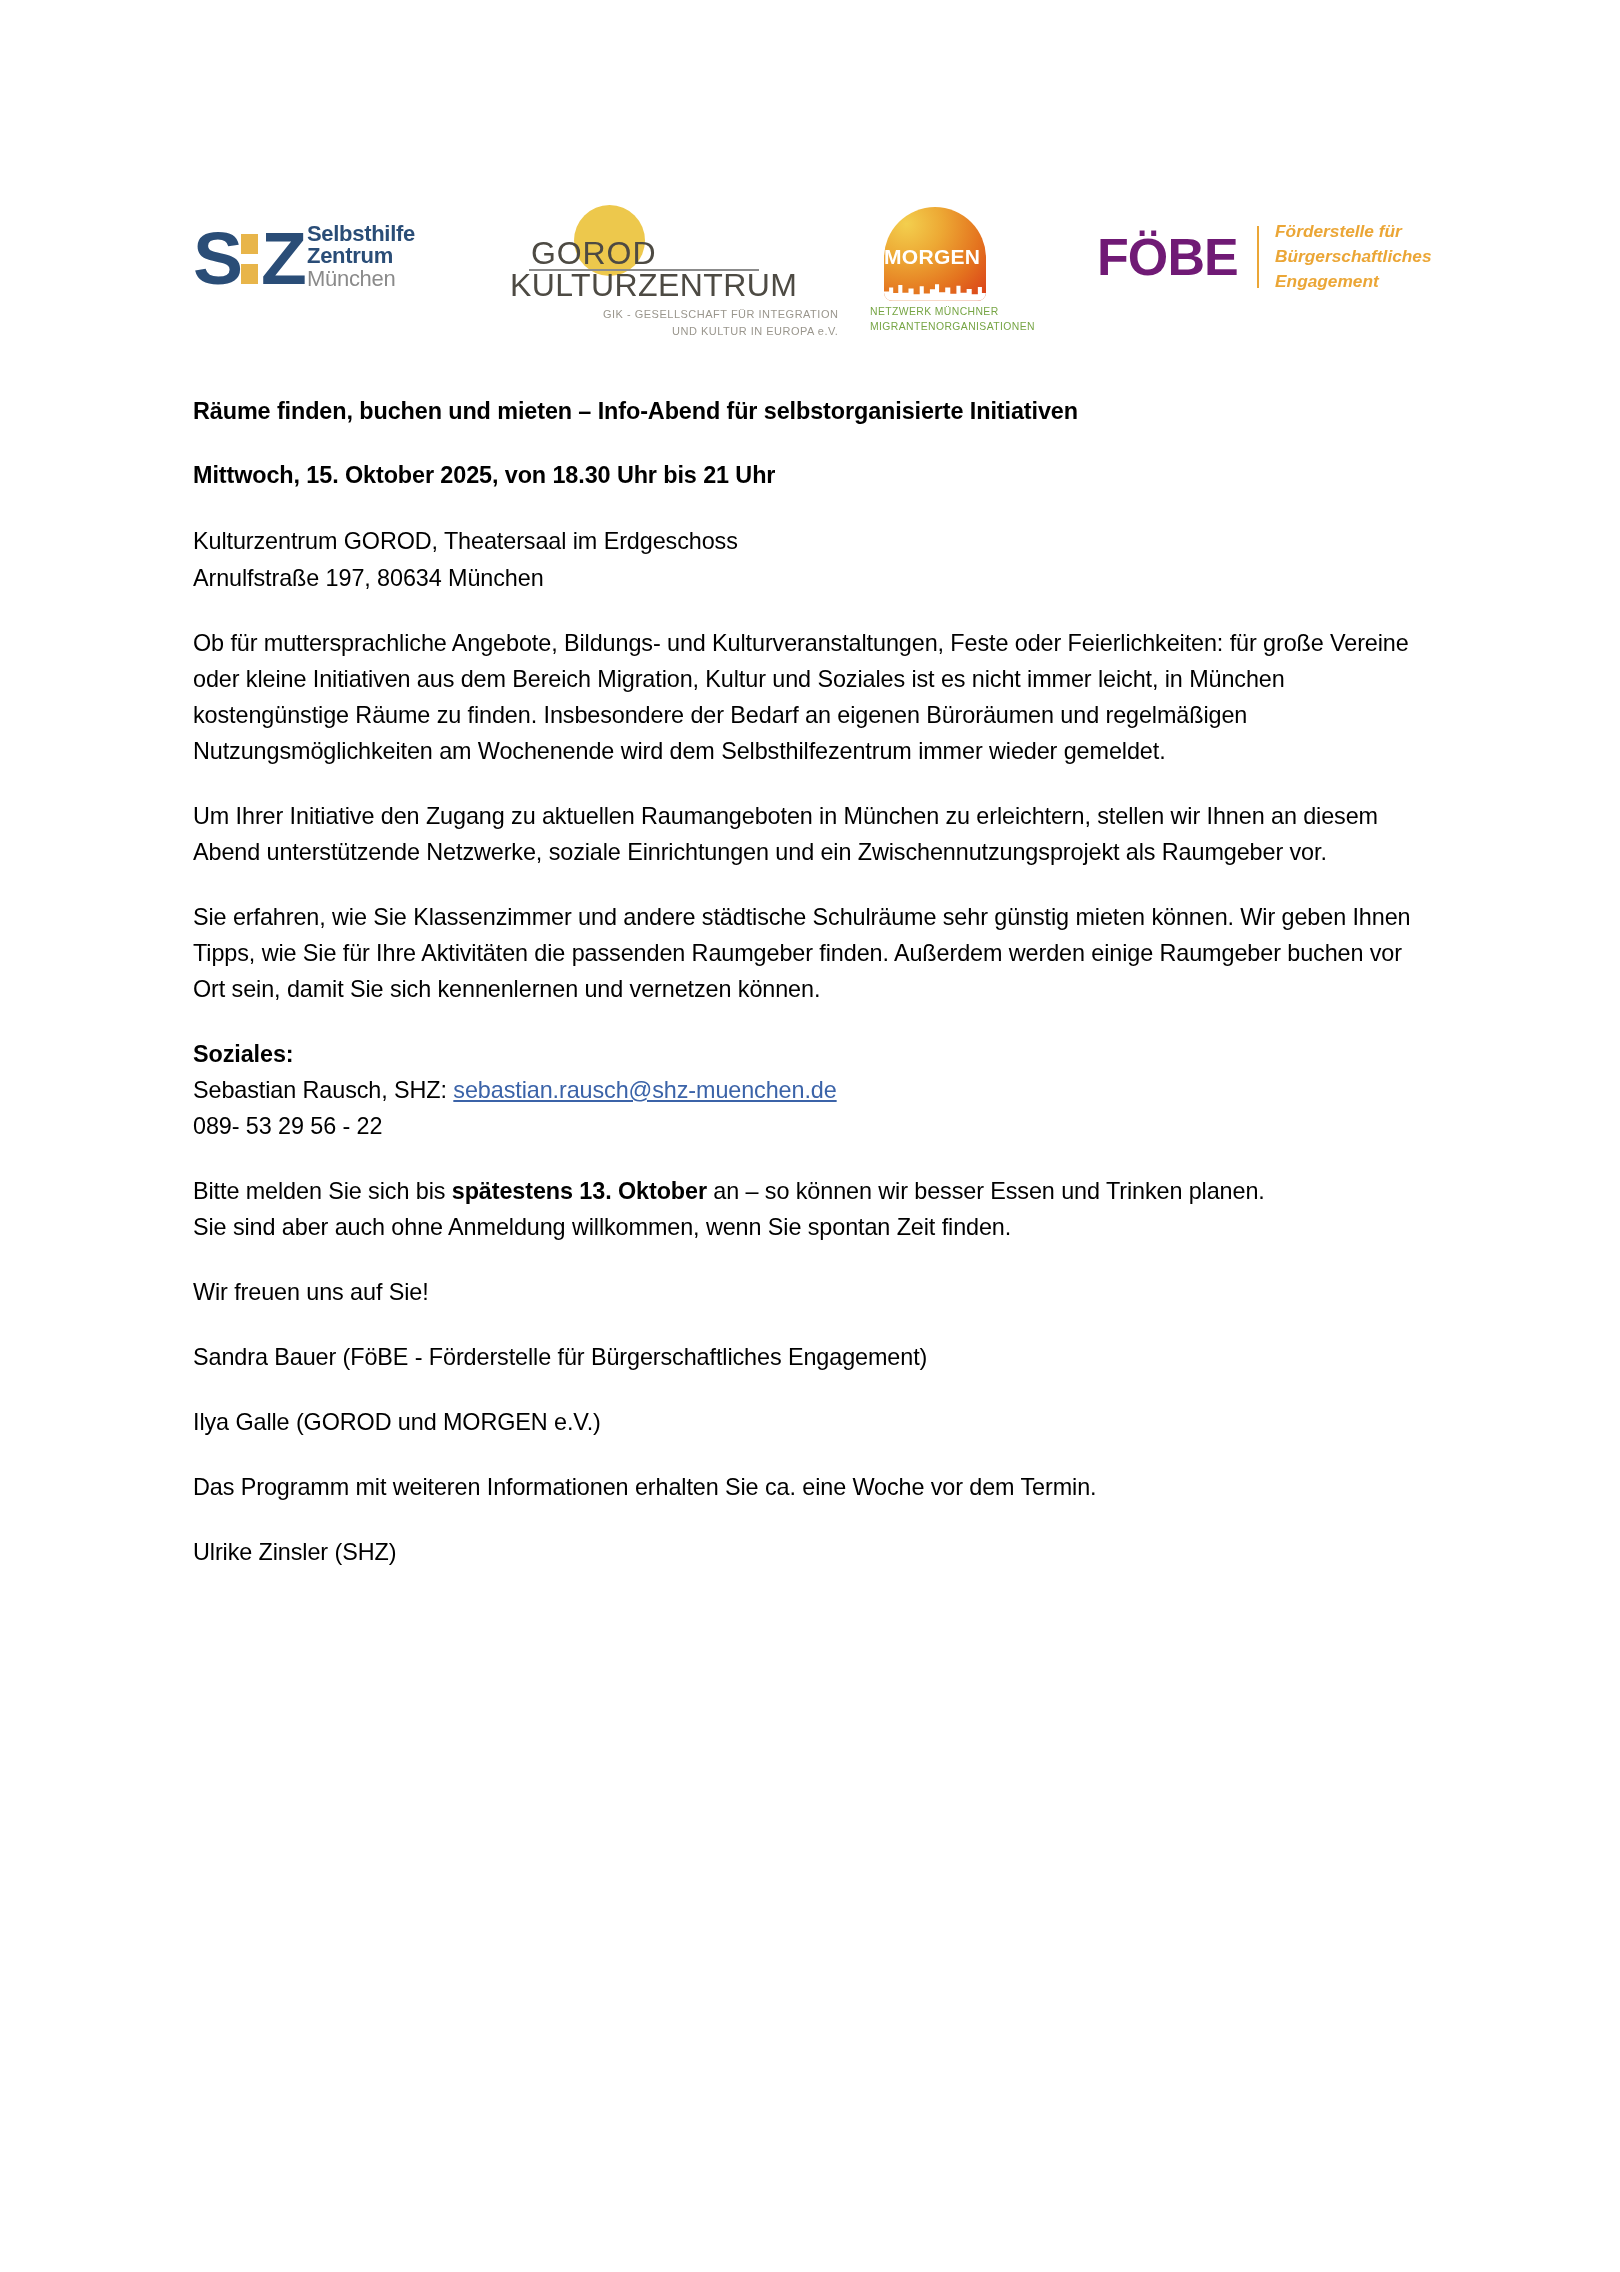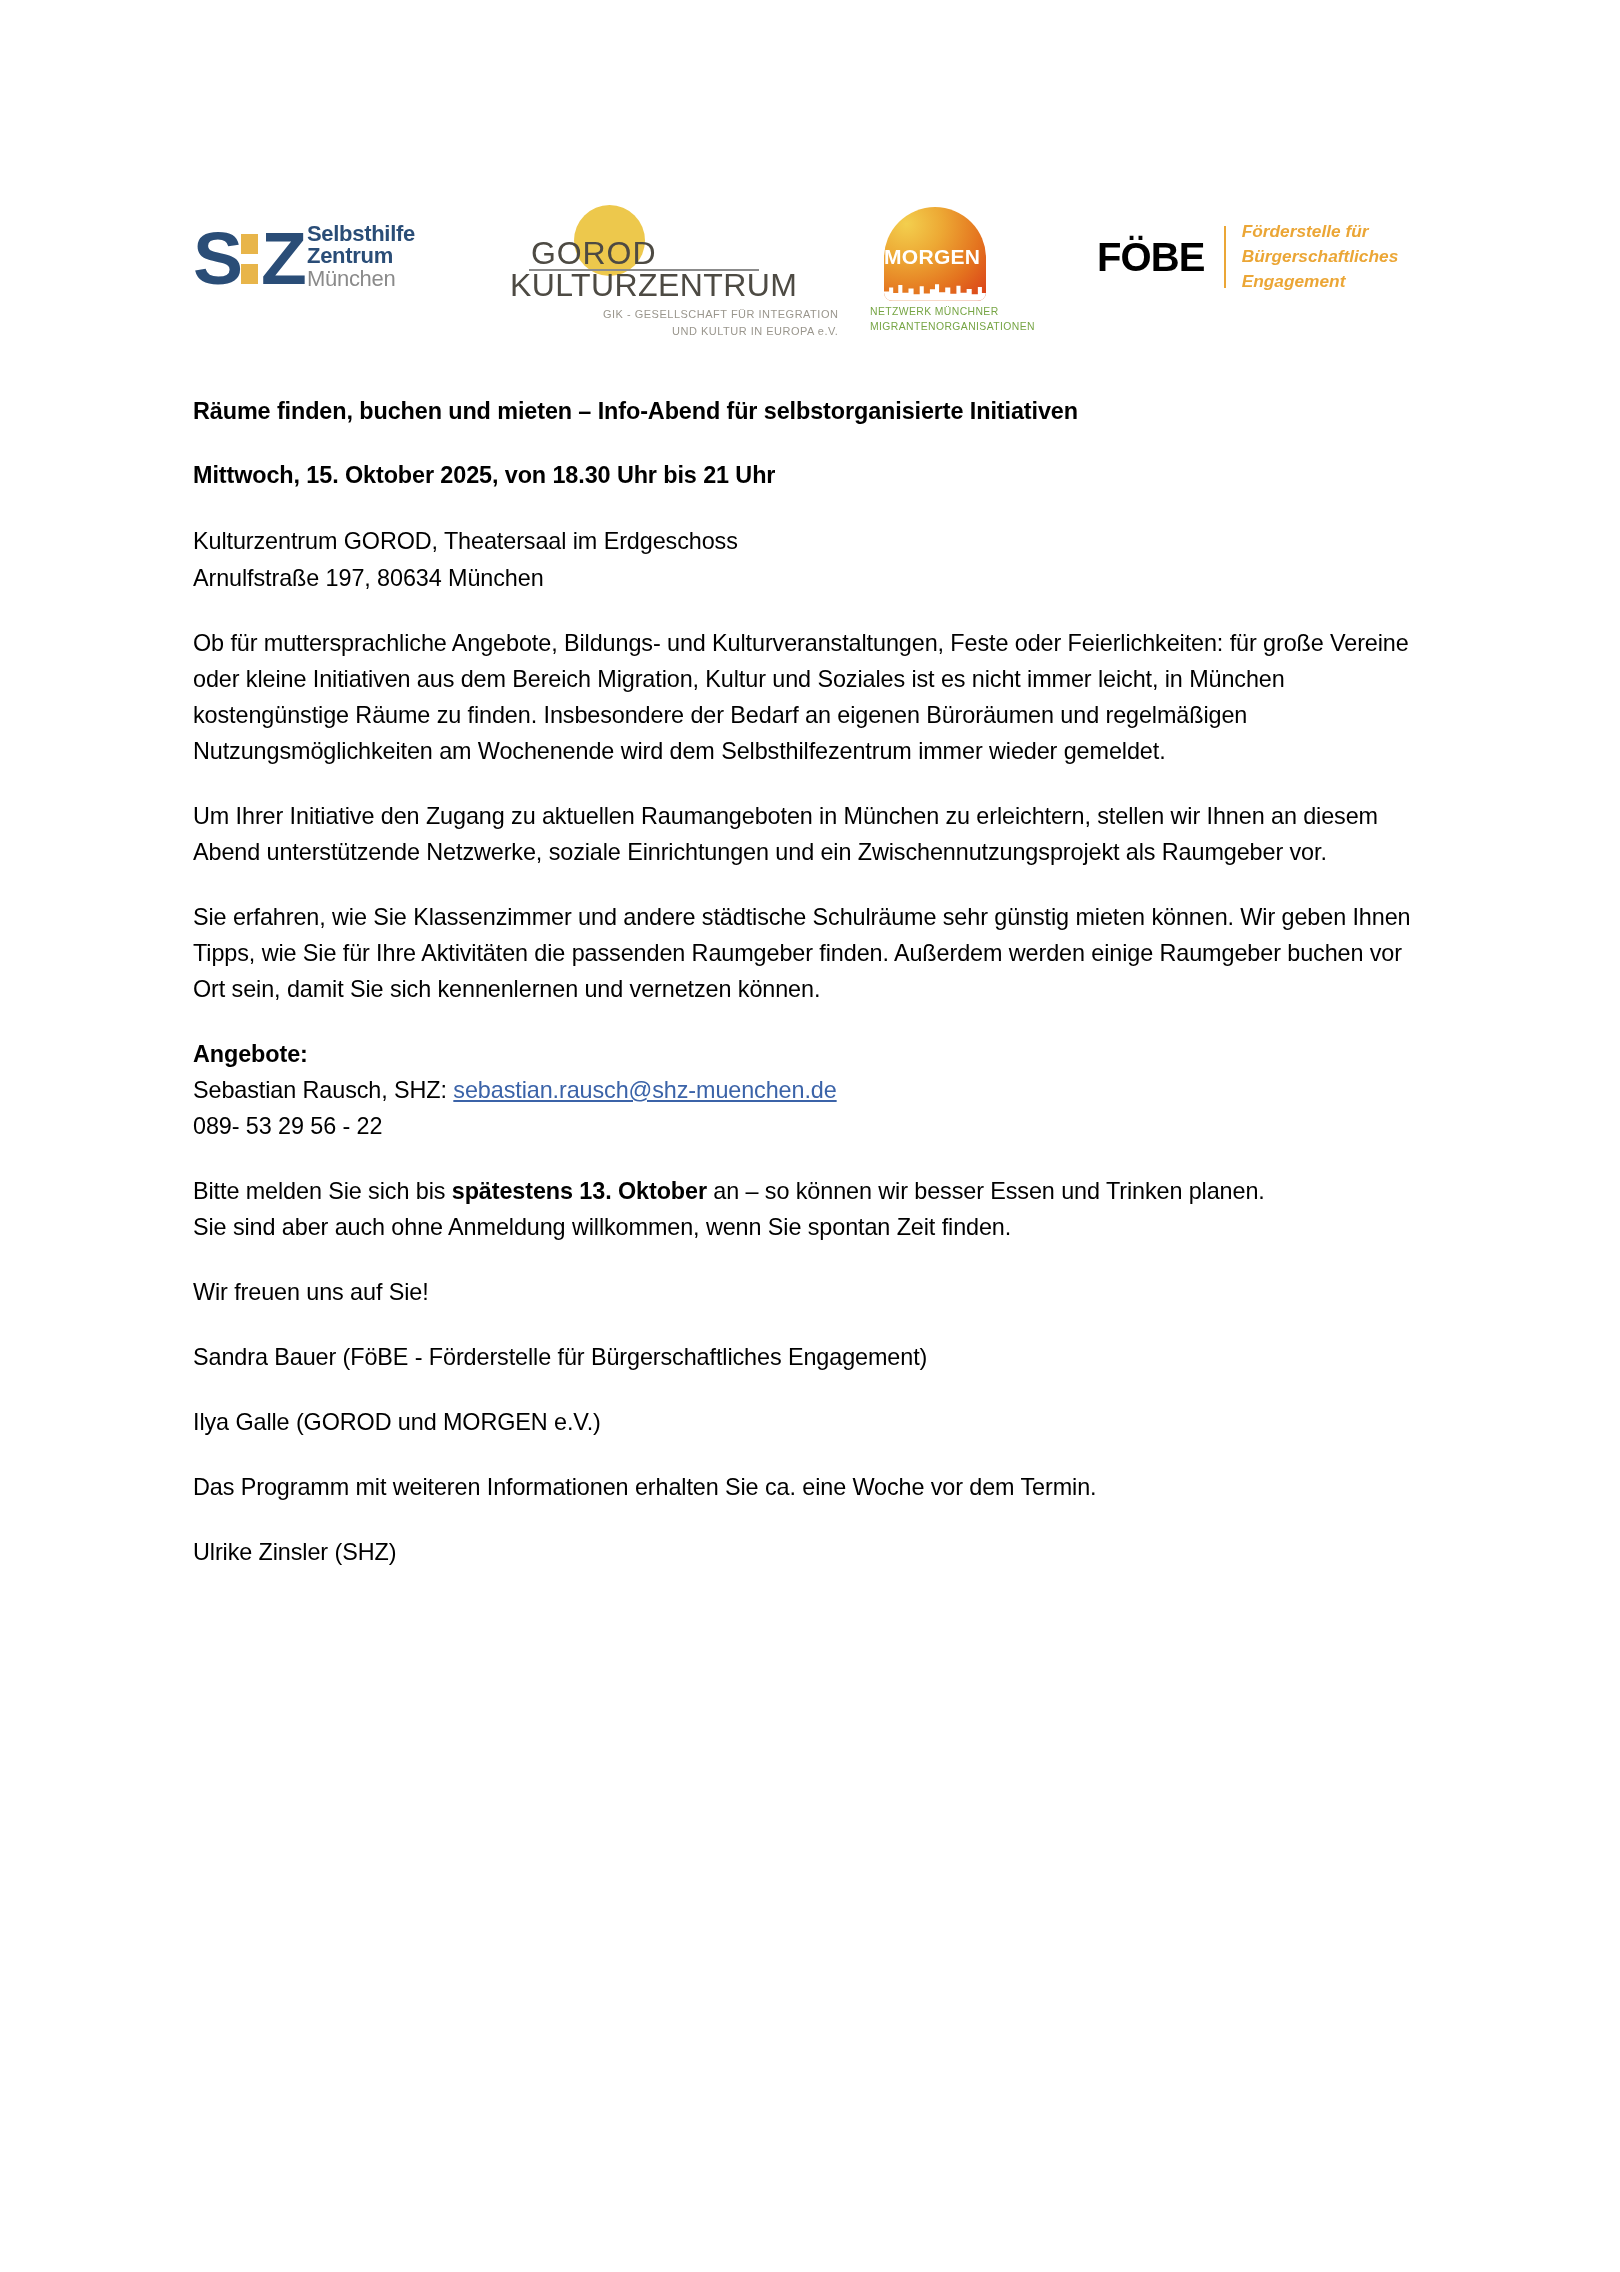--- a/index.html
+++ b/index.html
@@ -174,23 +174,23 @@
     color: #76a544;
     font-size: 10.4px;
     letter-spacing: 0.4px;
     line-height: 1.5;
   }
 
   
   .foebe { left: 904px; top: 14px; display: flex; align-items: center; }
   .foebe-word {
     font-weight: 700;
-    font-size: 40px;
+    font-size: 52px;
     line-height: 62px;
-    color: #000000;
+    color: #701a75;
     letter-spacing: -0.9px;
   }
   .foebe-bar {
     width: 2.6px;
     height: 62px;
     background: #eba636;
     margin: 0 15.6px 0 19px;
   }
   .foebe-sub {
     font-style: italic;
@@ -298,21 +298,21 @@
       <span>Arnulfstraße 197, 80634 München</span>
     </p>
 
     <p class="para">Ob für muttersprachliche Angebote, Bildungs- und Kulturveranstaltungen, Feste oder Feierlichkeiten: für große Vereine oder kleine Initiativen aus dem Bereich Migration, Kultur und Soziales ist es nicht immer leicht, in München kostengünstige Räume zu finden. Insbesondere der Bedarf an eigenen Büroräumen und regelmäßigen Nutzungsmöglichkeiten am Wochenende wird dem Selbsthilfezentrum immer wieder gemeldet.</p>
 
     <p class="para">Um Ihrer Initiative den Zugang zu aktuellen Raumangeboten in München zu erleichtern, stellen wir Ihnen an diesem Abend unterstützende Netzwerke, soziale Einrichtungen und ein Zwischennutzungsprojekt als Raumgeber vor.</p>
 
     <p class="para">Sie erfahren, wie Sie Klassenzimmer und andere städtische Schulräume sehr günstig mieten können. Wir geben Ihnen Tipps, wie Sie für Ihre Aktivitäten die passenden Raumgeber finden. Außerdem werden einige Raumgeber buchen vor Ort sein, damit Sie sich kennenlernen und vernetzen können.</p>
 
     <p class="para">
-      <span class="lbl">Angebote:</span><br>
+      <span class="lbl">Soziales:</span><br>
       <span>Sebastian Rausch, SHZ: </span><a class="mail" href="#">sebastian.rausch@shz-muenchen.de</a><br>
       <span>089- 53 29 56 - 22</span>
     </p>
 
     <p class="para">
       <span>Bitte melden Sie sich bis </span><span class="bold">spätestens 13. Oktober</span><span> an – so können wir besser Essen und Trinken planen.</span><br>
       <span>Sie sind aber auch ohne Anmeldung willkommen, wenn Sie spontan Zeit finden.</span>
     </p>
 
     <p class="para">Wir freuen uns auf Sie!</p>

